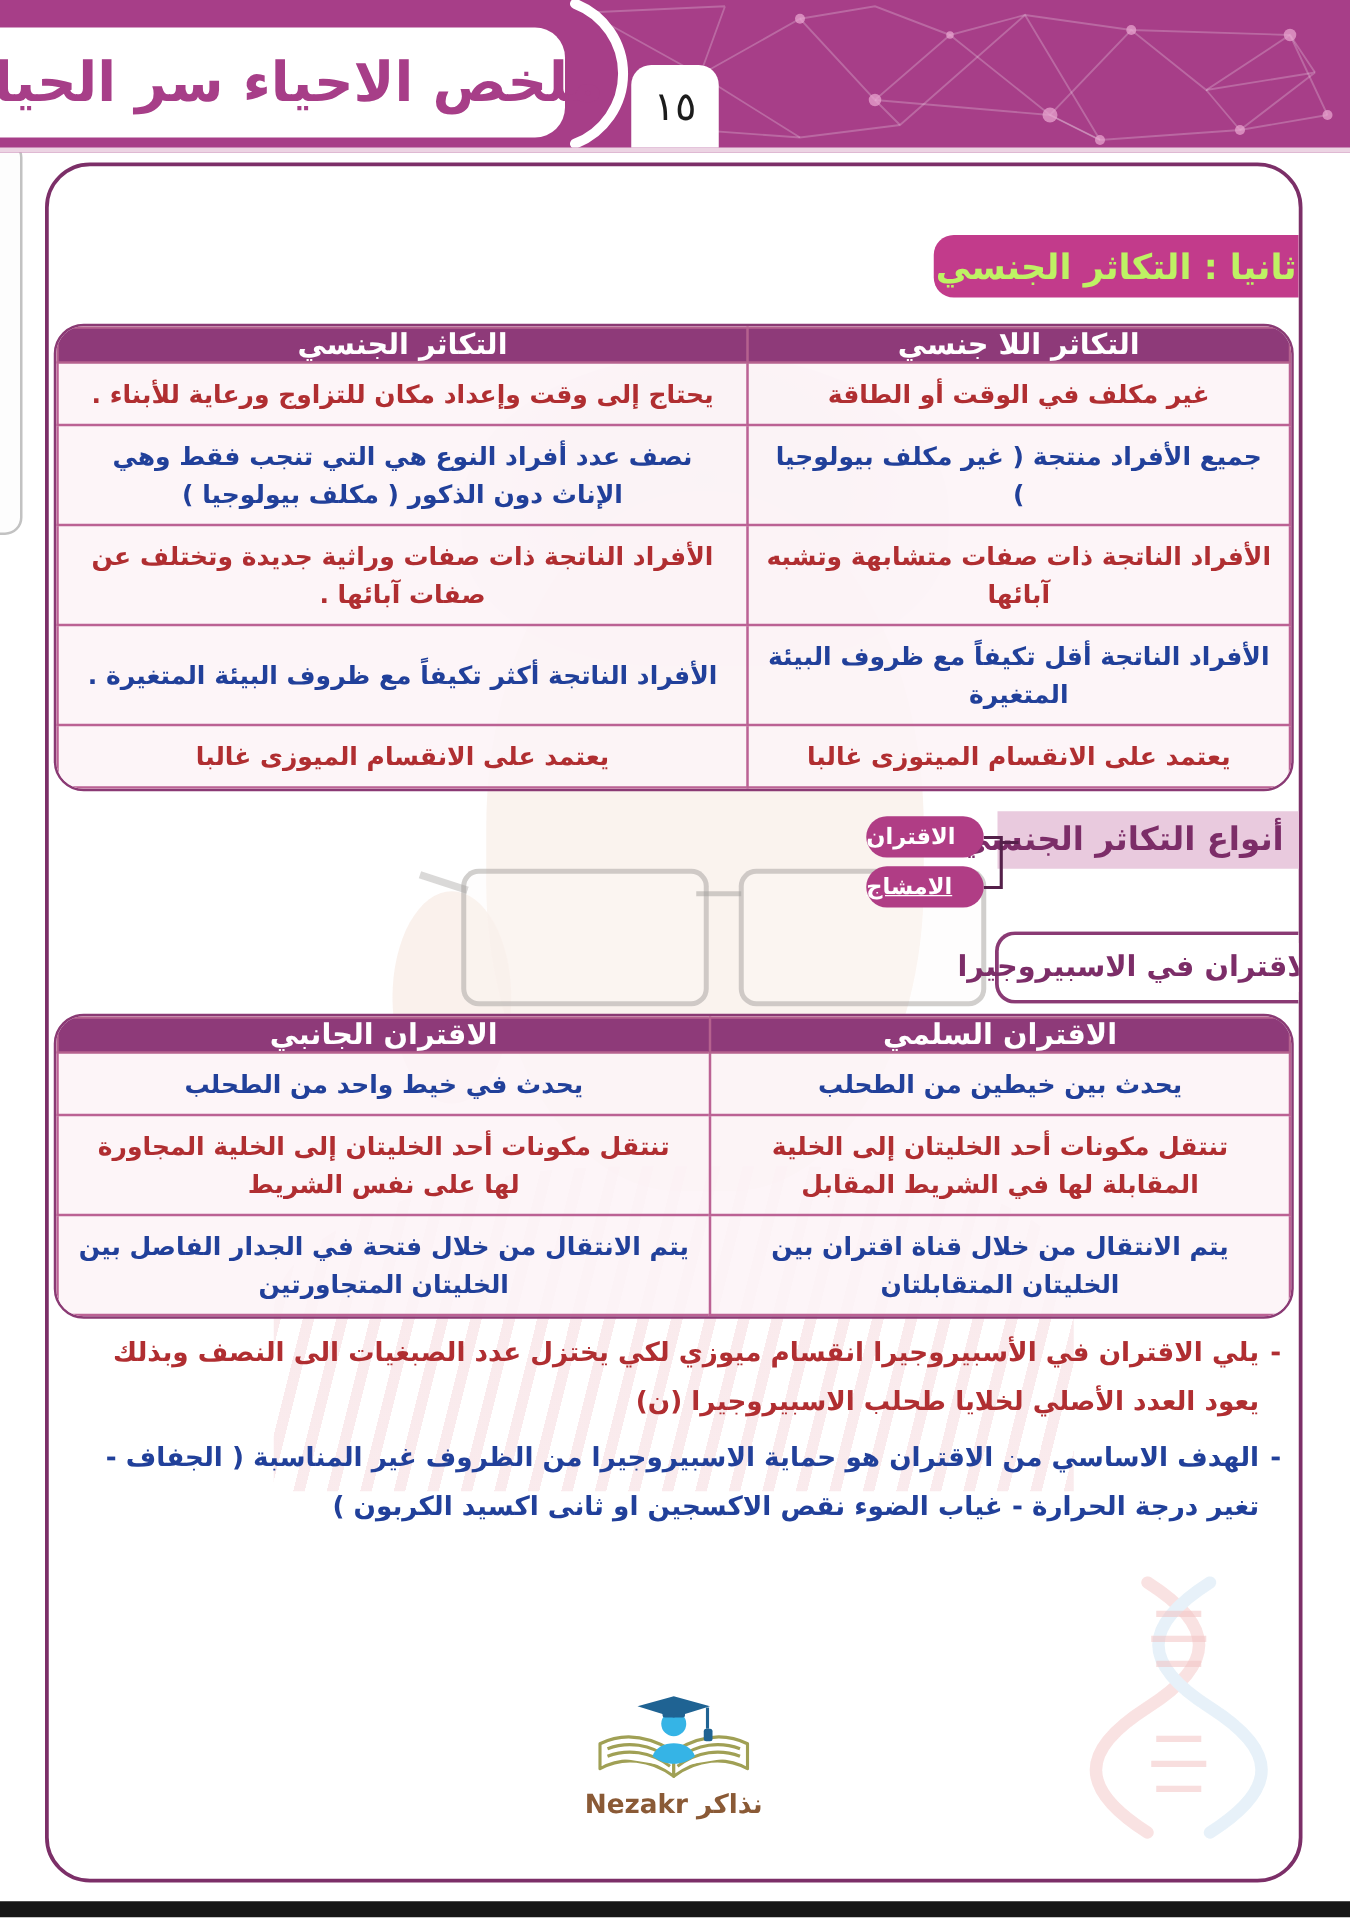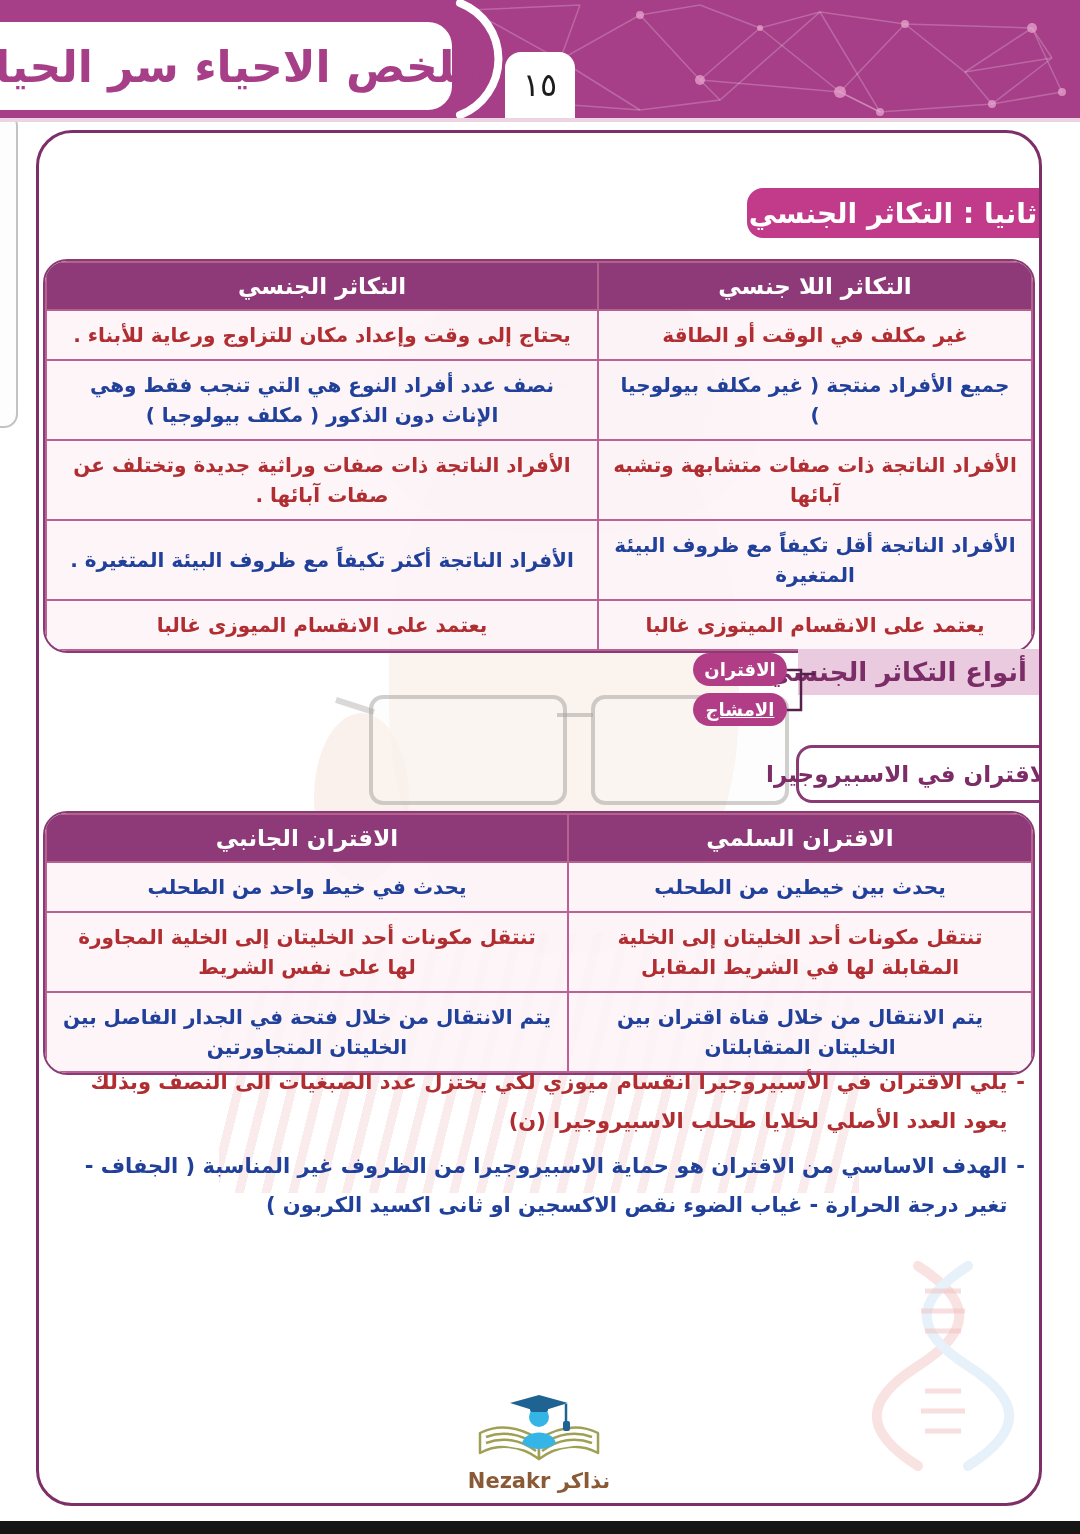--- a/index.html
+++ b/index.html
@@ -43,58 +43,58 @@
   .bg-face .lens.l{left:150px;} .bg-face .lens.r{left:372px;}
   .bg-face .bridge{position:absolute;left:338px;top:430px;width:36px;height:12px;border-top:4px solid rgba(72,66,60,.5);}
   .bg-face .temple{position:absolute;left:116px;top:420px;width:40px;height:6px;background:rgba(72,66,60,.4);transform:rotate(18deg);}
   .bg-face .shirt{position:absolute;left:0;top:650px;width:640px;height:260px;border-radius:45% 35% 0 0;
     background:repeating-linear-gradient(104deg,rgba(236,181,189,.55) 0 9px,rgba(255,255,255,.05) 9px 26px);}
   
   .section-banner{
     position:absolute;right:0;top:55px;width:292px;height:50px;background:#c23b8b;
     border-radius:16px 0 0 16px;display:flex;align-items:center;justify-content:center;z-index:3;
   }
-  .section-banner span{color:#ffffff;font-size:28px;font-weight:bold;}
+  .section-banner span{color:#bef264;font-size:28px;font-weight:bold;}
   
   .tbl{position:absolute;left:4px;width:992px;z-index:3;}
   .tbl1{top:126px;} .tbl2{top:678px;}
   .tbl-wrap{border:2px solid #8a3a74;border-radius:24px;overflow:hidden;background:rgba(253,248,250,.55);}
   table{width:100%;border-collapse:collapse;direction:rtl;table-layout:fixed;}
-  th{background:#8e3a79;color:#fff;font-size:23px;font-weight:bold;padding:10px 6px;border:2px solid #b5618e;}
+  th{background:#8e3a79;color:#fff;font-size:23px;font-weight:bold;padding:0 6px;border:2px solid #b5618e;}
   td{font-size:20px;font-weight:bold;padding:9px 14px;line-height:1.5;text-align:center;
      border:2px solid #bb6294;background:rgba(252,243,247,.72);}
   tr.blue td{color:#21409a;} tr.red td{color:#b02e31;}
   
   .types-band{
     position:absolute;right:0;top:516px;width:241px;height:46px;background:#e9cade;direction:rtl;
     display:flex;align-items:center;padding-right:12px;box-sizing:border-box;z-index:3;
   }
   .types-band span{color:#7c2d68;font-size:26px;font-weight:bold;white-space:nowrap;}
   .pill{
     position:absolute;width:94px;height:33px;background:#b03d85;border-radius:17px;color:#fff;
-    font-size:18px;font-weight:bold;display:flex;align-items:center;justify-content:center;z-index:3;
+    font-size:18px;font-weight:bold;display:flex;align-items:center;z-index:3;
   }
   .pill-0{left:654px;top:520px;} .pill-1{left:654px;top:560px;text-decoration:underline;}
   .pill-bracket{position:absolute;left:748px;top:528px;z-index:3;}
   
   .conj-box{
     position:absolute;right:0;top:612px;width:240px;height:52px;background:#fff;
     border:3px solid #8a3a74;border-right:none;border-radius:16px 0 0 16px;
     display:flex;align-items:center;justify-content:center;z-index:3;
   }
   .conj-box span{color:#7c2d68;font-size:23px;font-weight:bold;white-space:nowrap;}
   
   .notes{position:absolute;right:14px;left:12px;top:930px;direction:rtl;z-index:3;}
   .note{font-size:21px;font-weight:bold;line-height:1.85;margin-bottom:6px;display:flex;gap:9px;text-align:right;}
   .note .dash{flex:0 0 auto;}
   .note.blue{color:#21409a;} .note.red{color:#b02e31;}
   
   .dna{position:absolute;right:16px;top:1128px;opacity:.8;z-index:2;}
   
-  .logo{position:absolute;left:50%;top:1258px;transform:translateX(-50%);width:190px;text-align:center;z-index:5;}
+  .logo{position:absolute;left:50%;top:1220px;transform:translateX(-50%);width:190px;text-align:center;z-index:5;}
   .logo-text{color:#8a5a36;font-size:21px;font-weight:bold;margin-top:-4px;direction:rtl;}
   
   .bottom-bar{position:absolute;left:0;bottom:0;width:1080px;height:13px;background:#161616;z-index:6;}
 </style>
 </head>
 <body>
 
 <div class="top-banner">
   <svg class="net" width="1080" height="118" viewBox="0 0 1080 118">
     <g stroke="rgba(255,255,255,0.22)" stroke-width="1.5" fill="none">

